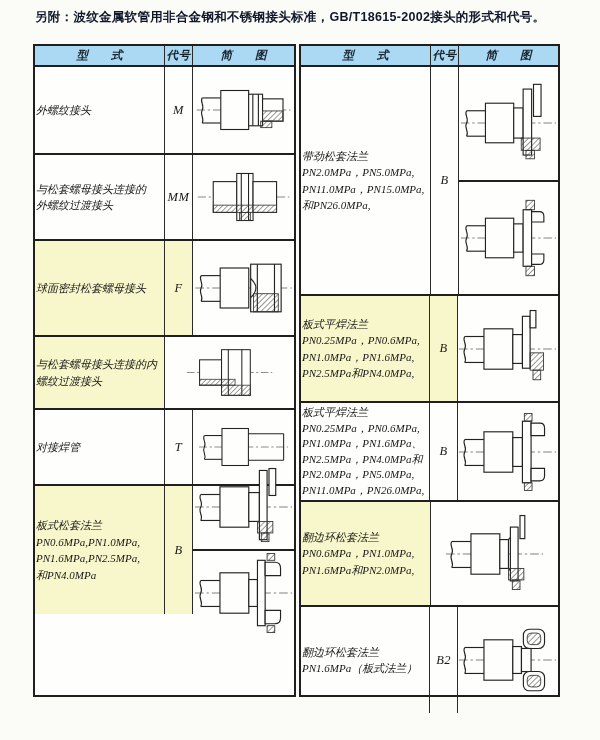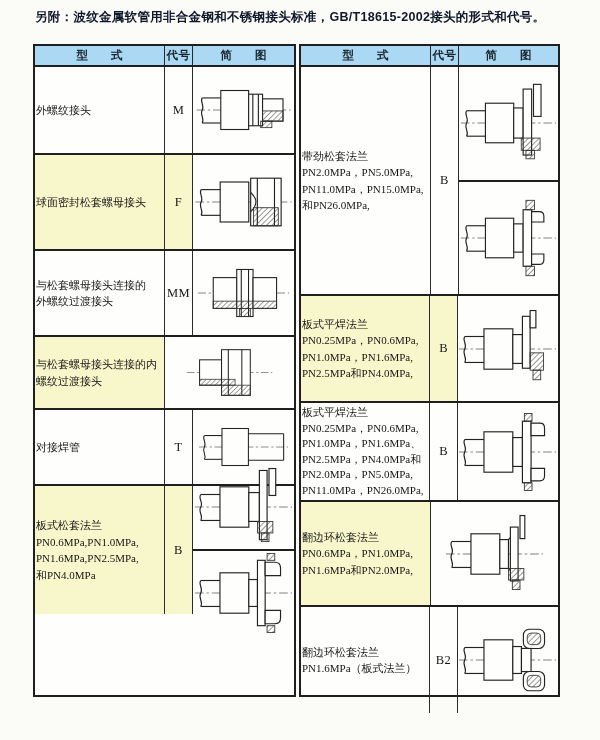--- a/index.html
+++ b/index.html
@@ -9,21 +9,21 @@
     font-family:"Liberation Serif","DejaVu Serif",serif;
     color:#161616;
     -webkit-font-smoothing:antialiased;
   }
   .page-title{
     position:absolute;left:35px;top:9px;width:545px;
     font-size:12.5px;font-weight:bold;letter-spacing:0.3px;
     color:#0f172a;
     font-family:"Liberation Sans","DejaVu Sans",sans-serif;
   }
-  .table-wrap{position:absolute;left:33px;top:44px;width:527px;height:653px;}
+  .table-wrap{position:absolute;left:33px;top:44px;width:527px;height:653px;font-style:italic;}
   .half{
     position:absolute;top:0;height:653px;box-sizing:border-box;
     border:2px solid #1f1f1f;background:#fefefc;
     display:flex;flex-direction:column;
   }
   .half.left{left:0;width:263px;}
   .half.right{left:266px;width:261px;}
   .hrow{display:flex;box-sizing:border-box;border-top:2px solid #1f1f1f;flex:0 0 auto;}
   .hrow.header{border-top:none;background:#abd8f2;}
   .cell{box-sizing:border-box;display:flex;align-items:center;}
@@ -180,40 +180,40 @@
       <div class="cell c-code">M</div>
       <div class="cell c-diag">
         <svg viewBox="0 0 104 84" width="100" height="78">
             <use href="#g-cl"></use>
             <use href="#g-hose"></use>
             <use href="#v-m"></use>
           </svg>
       </div>
     </div>
 
-    <div class="hrow" style="height:96px">
-      <div class="cell c-type hl">球面密封松套螺母接头</div>
-      <div class="cell c-code hl">F</div>
-      <div class="cell c-diag">
-        <svg viewBox="0 0 104 84" width="100" height="80">
-            <use href="#g-cl"></use>
-            <use href="#g-hose"></use>
-            <use href="#v-f"></use>
-          </svg>
-      </div>
-    </div>
-
     <div class="hrow" style="height:86px">
       <div class="cell c-type">与松套螺母接头连接的
 外螺纹过渡接头</div>
       <div class="cell c-code">MM</div>
       <div class="cell c-diag">
         <svg viewBox="0 0 104 84" width="100" height="76">
             <use href="#g-cl"></use>
             <use href="#v-mm"></use>
+          </svg>
+      </div>
+    </div>
+
+    <div class="hrow" style="height:96px">
+      <div class="cell c-type hl">球面密封松套螺母接头</div>
+      <div class="cell c-code hl">F</div>
+      <div class="cell c-diag">
+        <svg viewBox="0 0 104 84" width="100" height="80">
+            <use href="#g-cl"></use>
+            <use href="#g-hose"></use>
+            <use href="#v-f"></use>
           </svg>
       </div>
     </div>
 
     <div class="hrow" style="height:73px">
       <div class="cell c-type hl">与松套螺母接头连接的内
 螺纹过渡接头</div>
       <div class="cell c-diag">
         <svg viewBox="0 0 104 84" width="100" height="78">
             <use href="#g-cl"></use>

